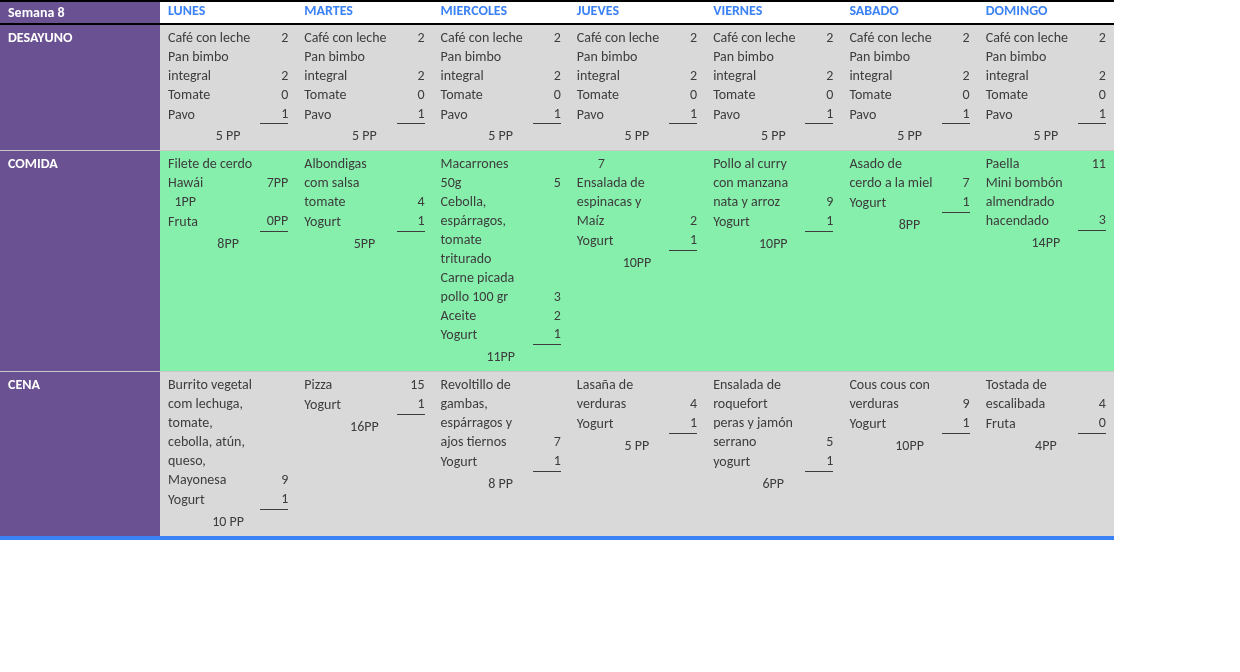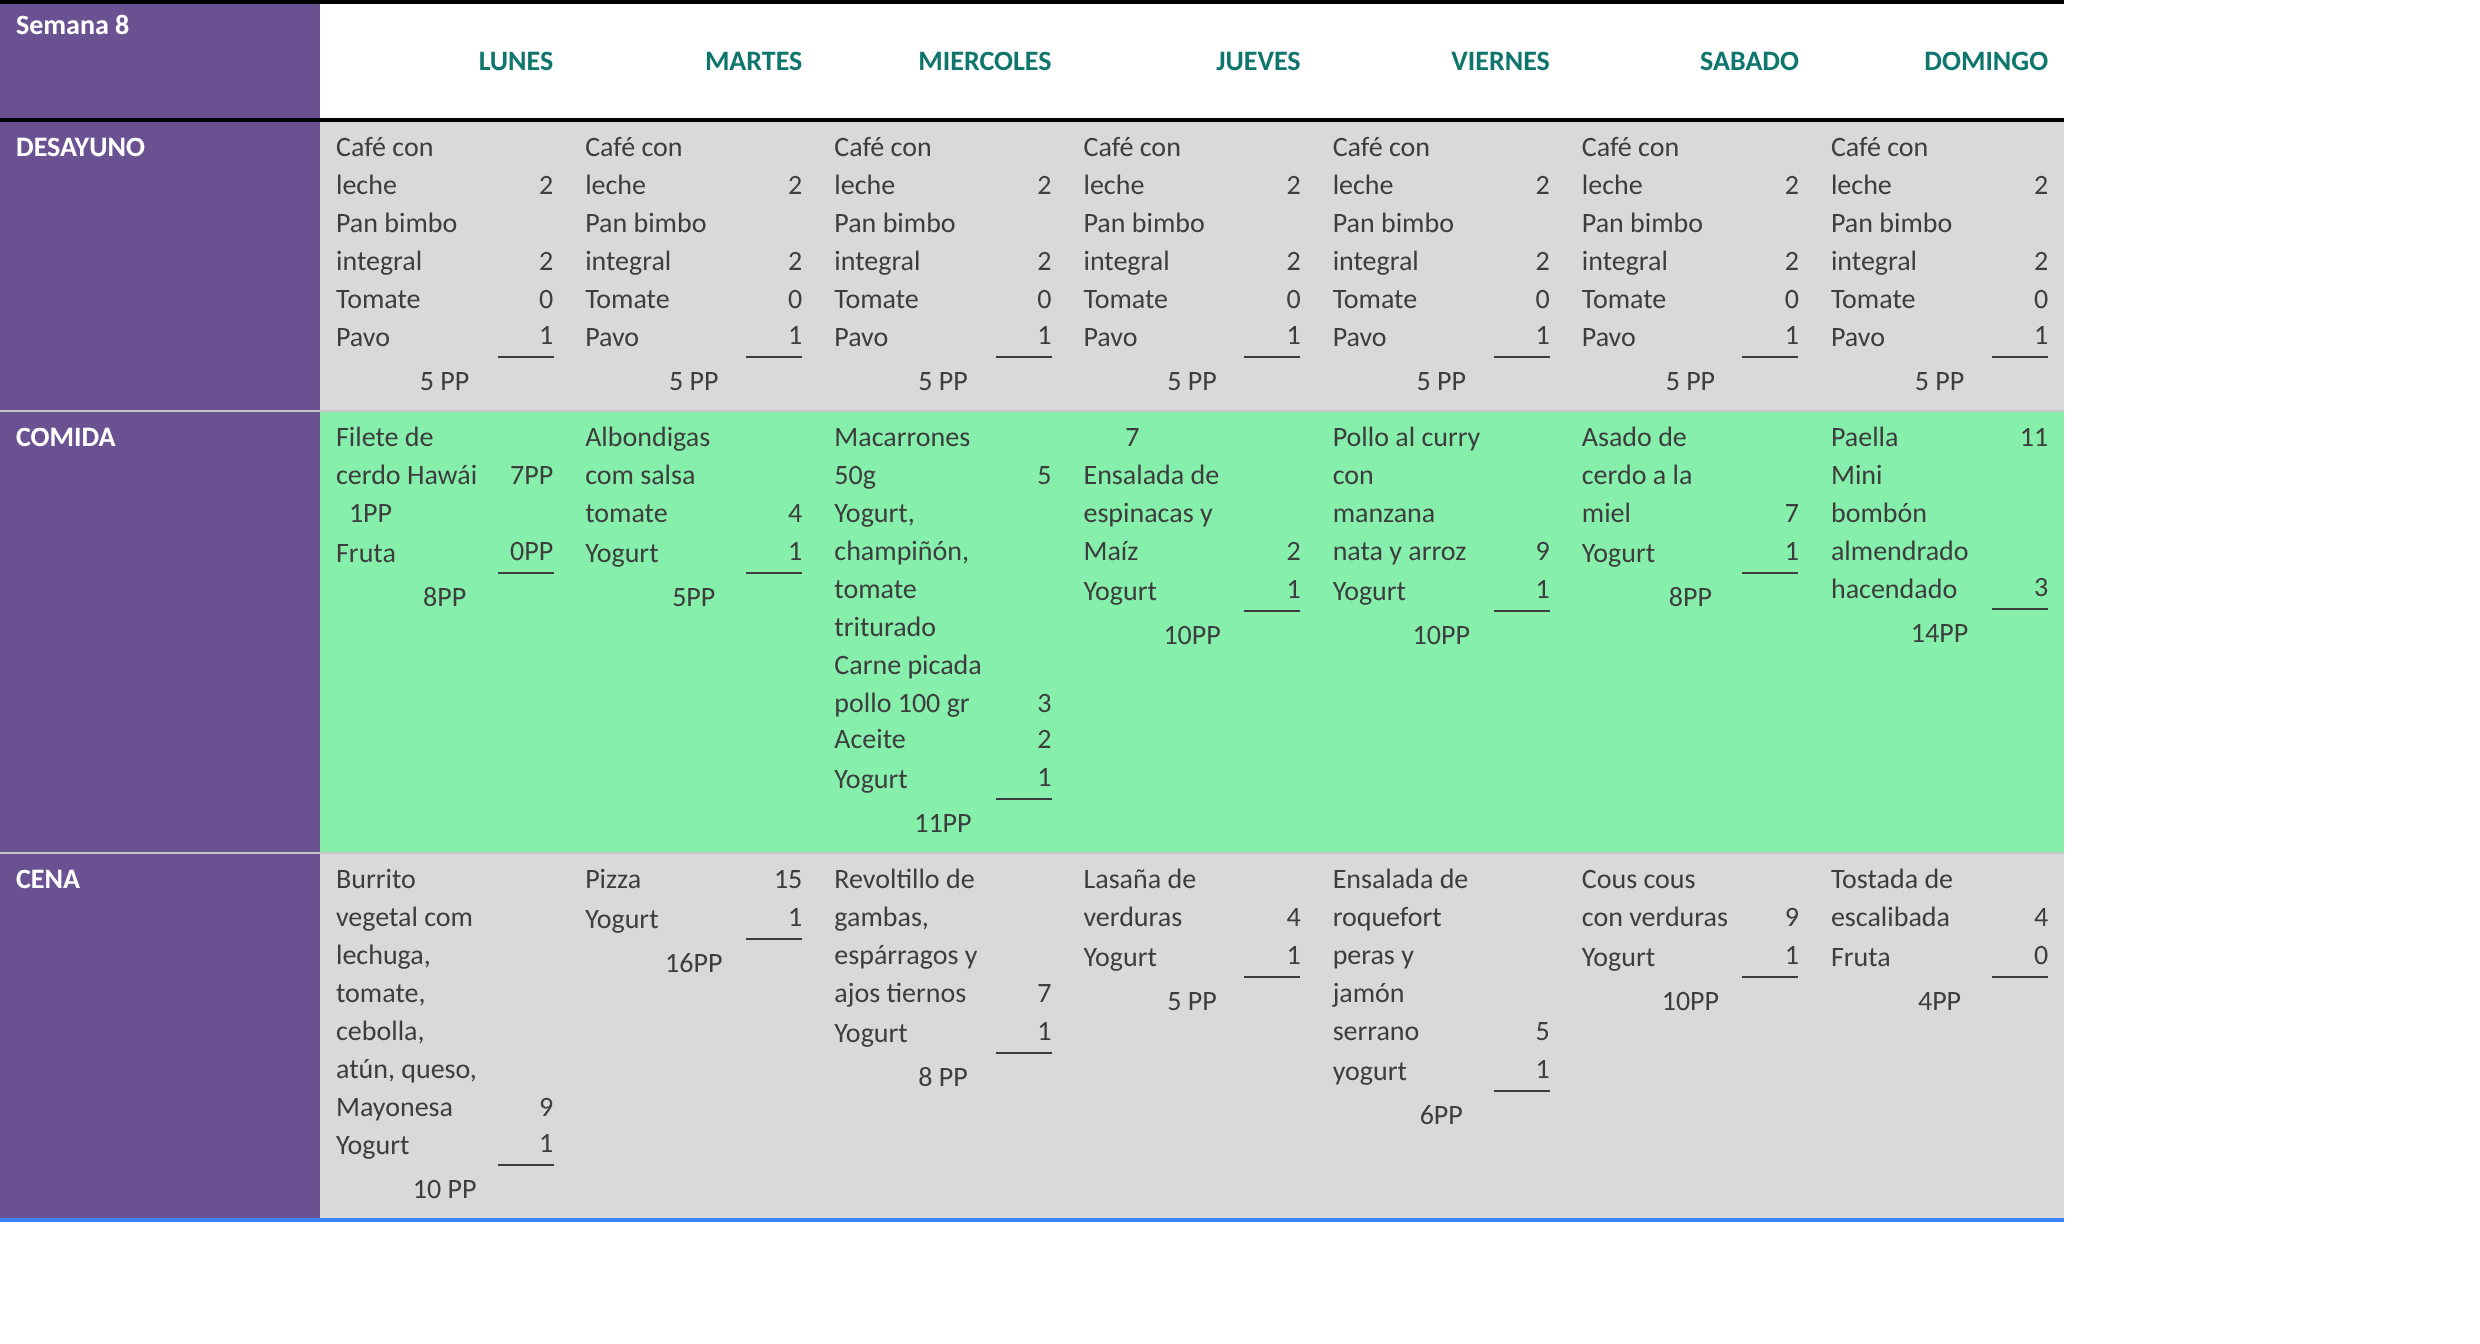--- a/index.html
+++ b/index.html
@@ -3,23 +3,23 @@
 <meta charset="utf-8">
 <style>
   body {
     margin: 0;
     font-family: Calibri, "Segoe UI", Arial, sans-serif;
     font-size: 14px;
     color: #3d3d3d;
     background: #fff;
   }
   .plan {
-    width: 1032px;
+    width: 1114px;
     border-top: 2px solid #000;
-    border-bottom: 2px solid #3b82f6;
+    border-bottom: 4px solid #3b82f6;
   }
   .header-row, .meal-row {
     display: flex;
     align-items: stretch;
   }
   .header-row {
     border-bottom: 2px solid #000;
   }
   .side-col {
     width: 160px;
@@ -29,23 +29,22 @@
     font-weight: 700;
     padding: 4px 8px;
     box-sizing: border-box;
   }
   .header-row .side-col {
     padding-top: 2px;
     padding-bottom: 2px;
   }
   .header-row .day-col {
     font-weight: 700;
-    color: #0f766e;
-    padding: 20px 8px;
-    text-align: right;
+    color: #3b82f6;
+    padding: 0 8px;
   }
   .day-col {
     flex: 1 1 0;
     box-sizing: border-box;
     padding: 4px 8px 6px 8px;
     border-left: 0;
   }
   .meal-row .day-col {
     background: #d9d9d9;
   }
@@ -258,21 +257,21 @@
             <span class="val">1</span>
           </div>
           <div class="total">5PP</div>
         </div>
         <div class="day-col">
           <div class="item">
             <span class="name">Macarrones 50g</span>
             <span class="val">5</span>
           </div>
           <div class="item">
-            <span class="name">Yogurt, champiñón, tomate triturado</span>
+            <span class="name">Cebolla, espárragos, tomate triturado</span>
             <span class="val"></span>
           </div>
           <div class="item">
             <span class="name">Carne picada pollo 100 gr</span>
             <span class="val">3</span>
           </div>
           <div class="item">
             <span class="name">Aceite</span>
             <span class="val">2</span>
           </div>

